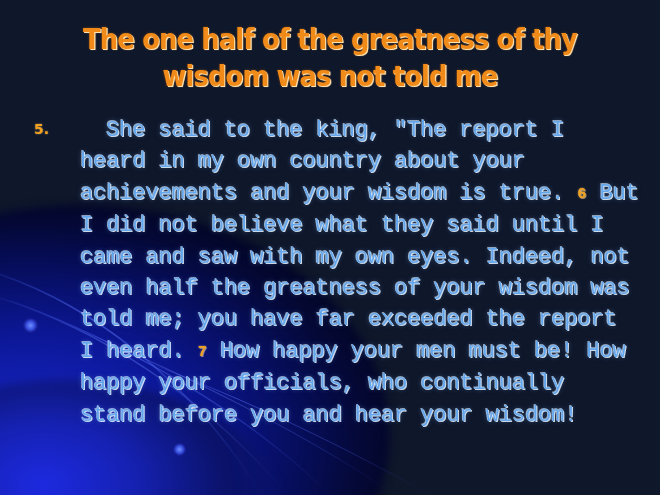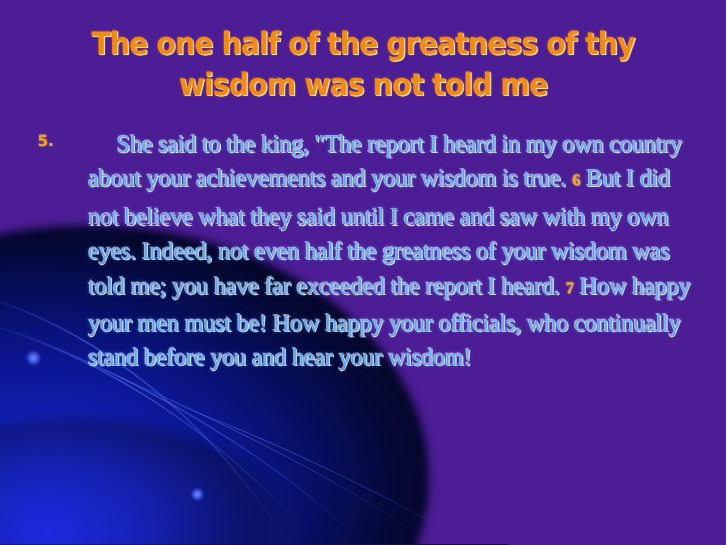--- a/index.html
+++ b/index.html
@@ -5,21 +5,21 @@
   html, body {
     margin: 0;
     padding: 0;
     background: #000;
   }
   #slide {
     position: relative;
     width: 660px;
     height: 495px;
     overflow: hidden;
-    background: #4c1d95;
+    background: #0f172a;
     font-family: "DejaVu Sans", sans-serif;
   }
 
   
   .bg-layer {
     position: absolute;
     inset: 0;
     pointer-events: none;
   }
   .bg-glow {
@@ -100,21 +100,21 @@
     font-weight: bold;
     font-size: 14px;
     color: #f2a21e;
     text-shadow: 0 0 2px rgba(255,200,120,0.6);
   }
   .para {
     position: absolute;
     left: 80px;
     top: 0;
     width: 560px;
-    font-family: Liberation Serif, serif;
+    font-family: Liberation Mono, monospace;
     font-size: 22.4px;
     line-height: 31.4px;
     color: #64a6ec;
     letter-spacing: -0.35px;
     text-shadow:
        0 0 1px #e9f4ff,
        1px 1px 0 rgba(232,244,255,0.85),
        -0.7px -0.7px 0 rgba(210,233,255,0.6),
        0 0 5px rgba(120,180,255,0.5);
   }

